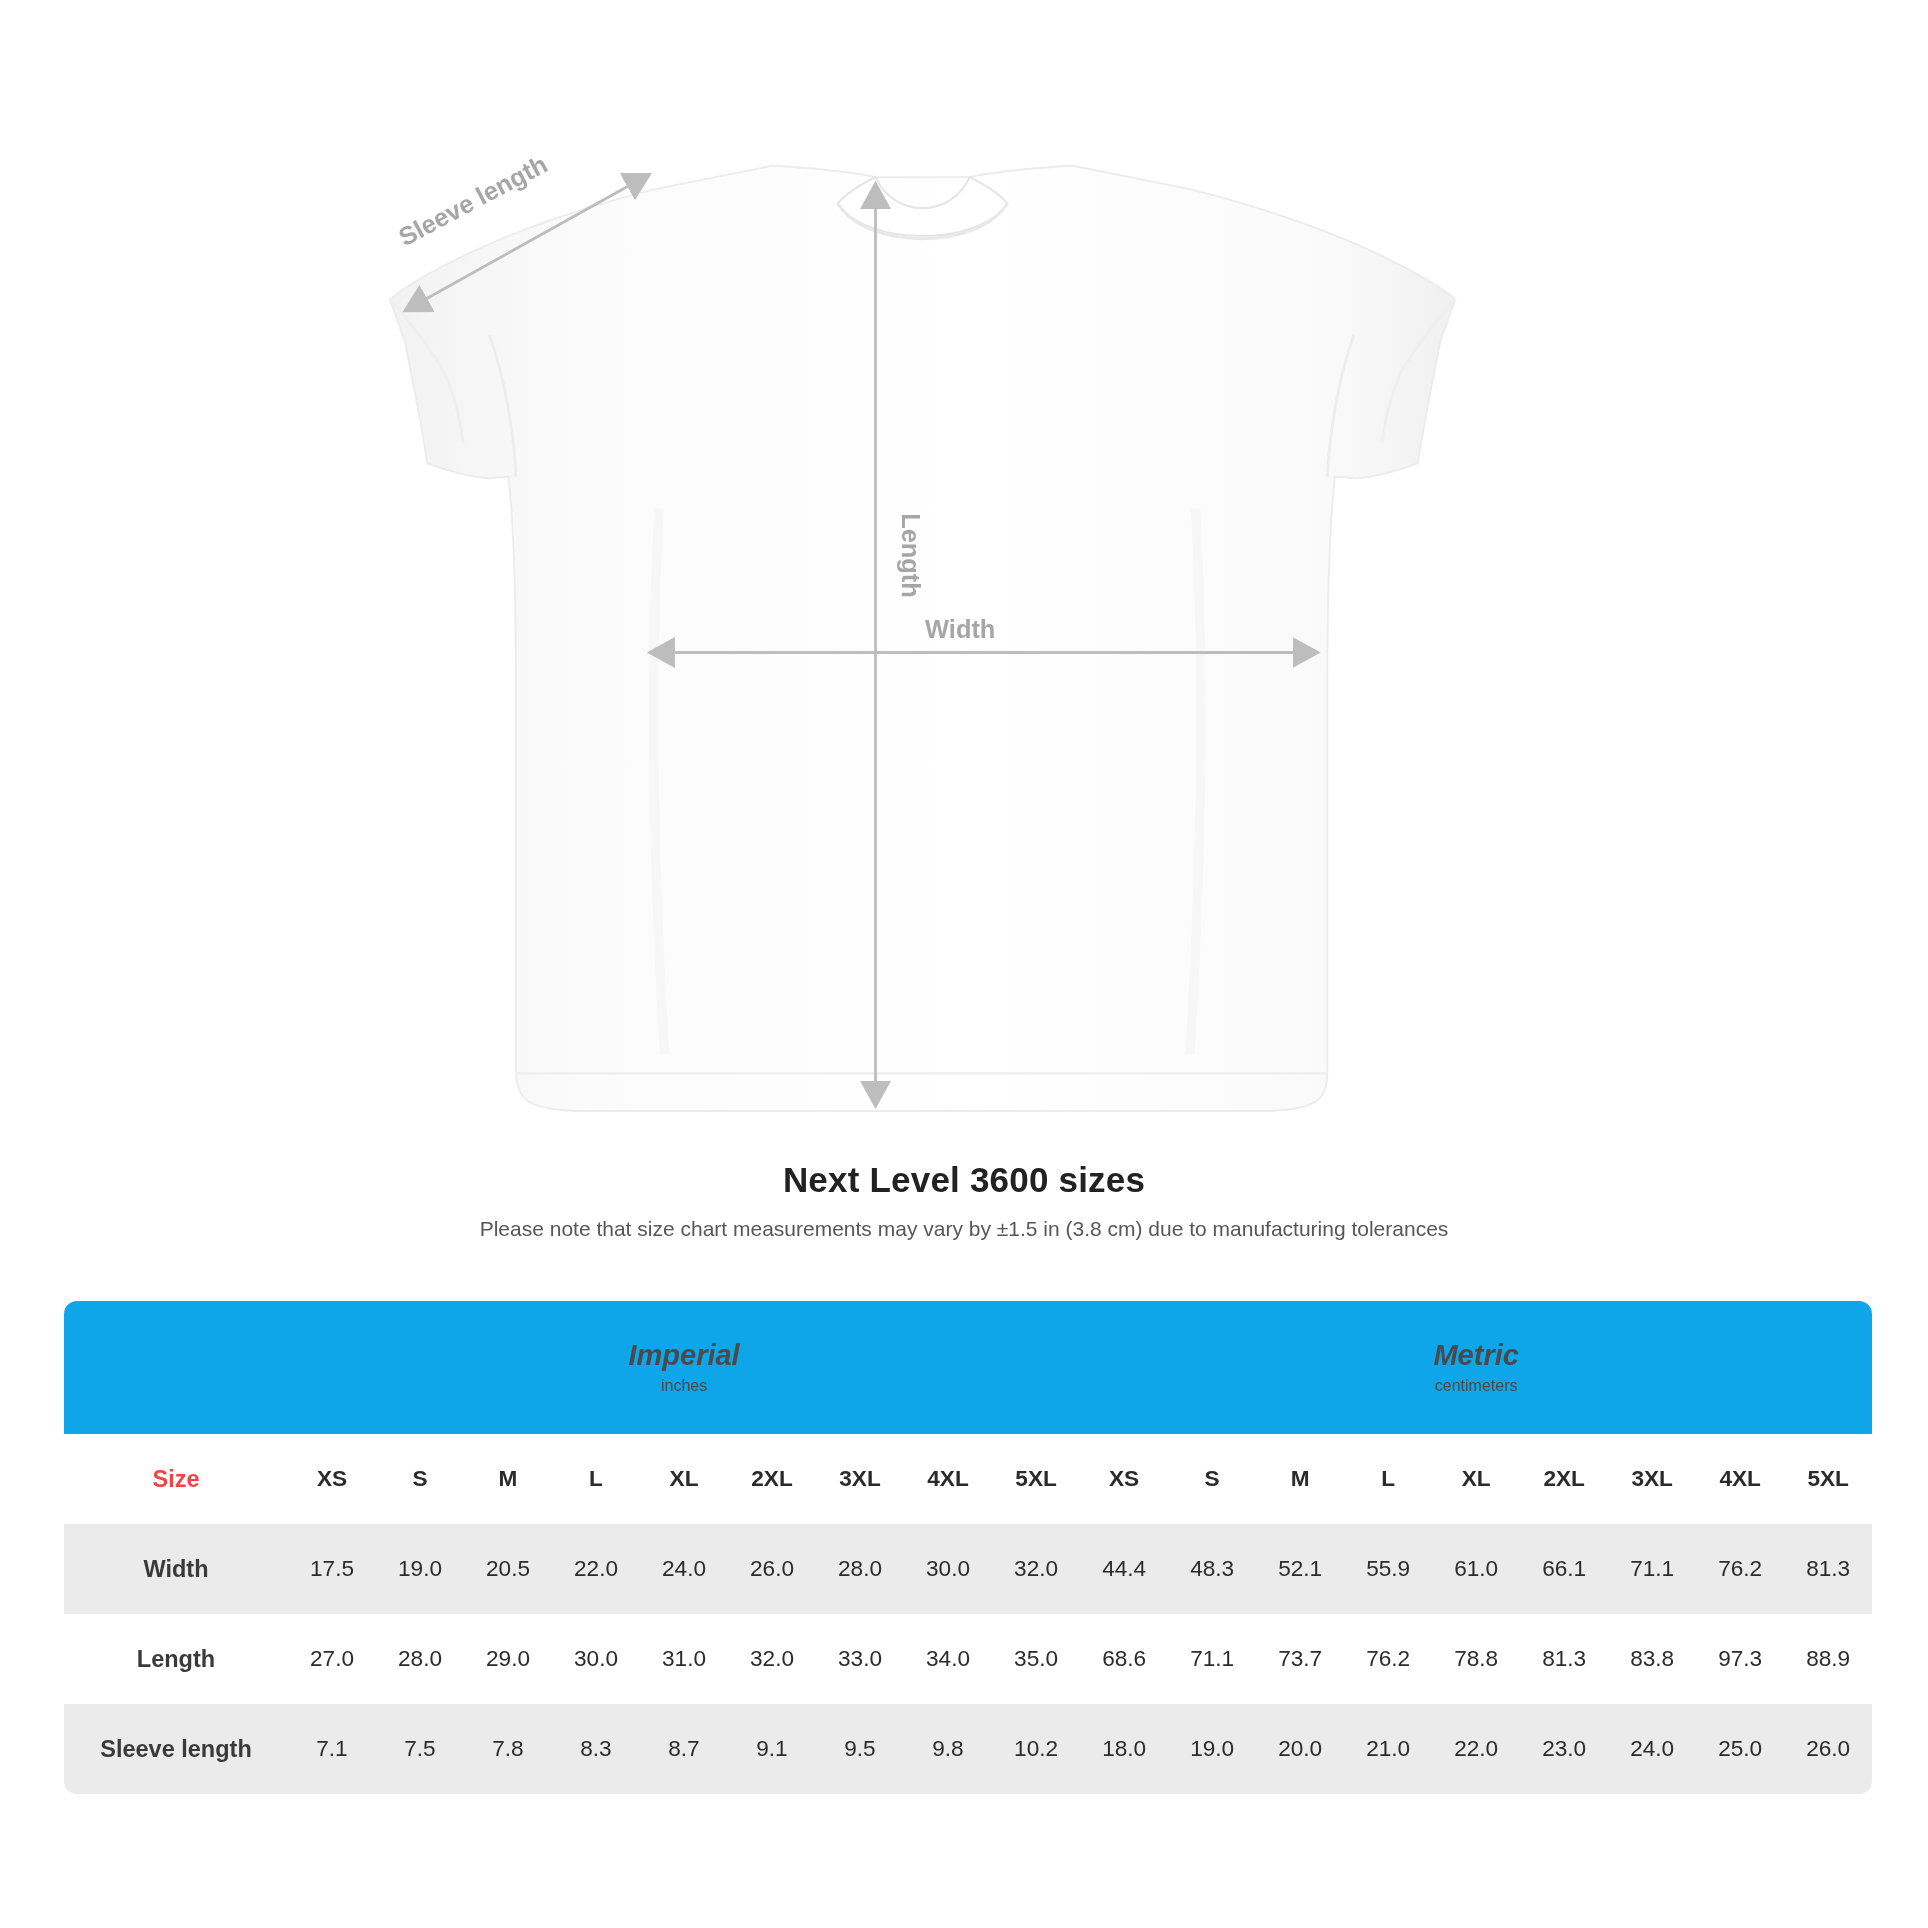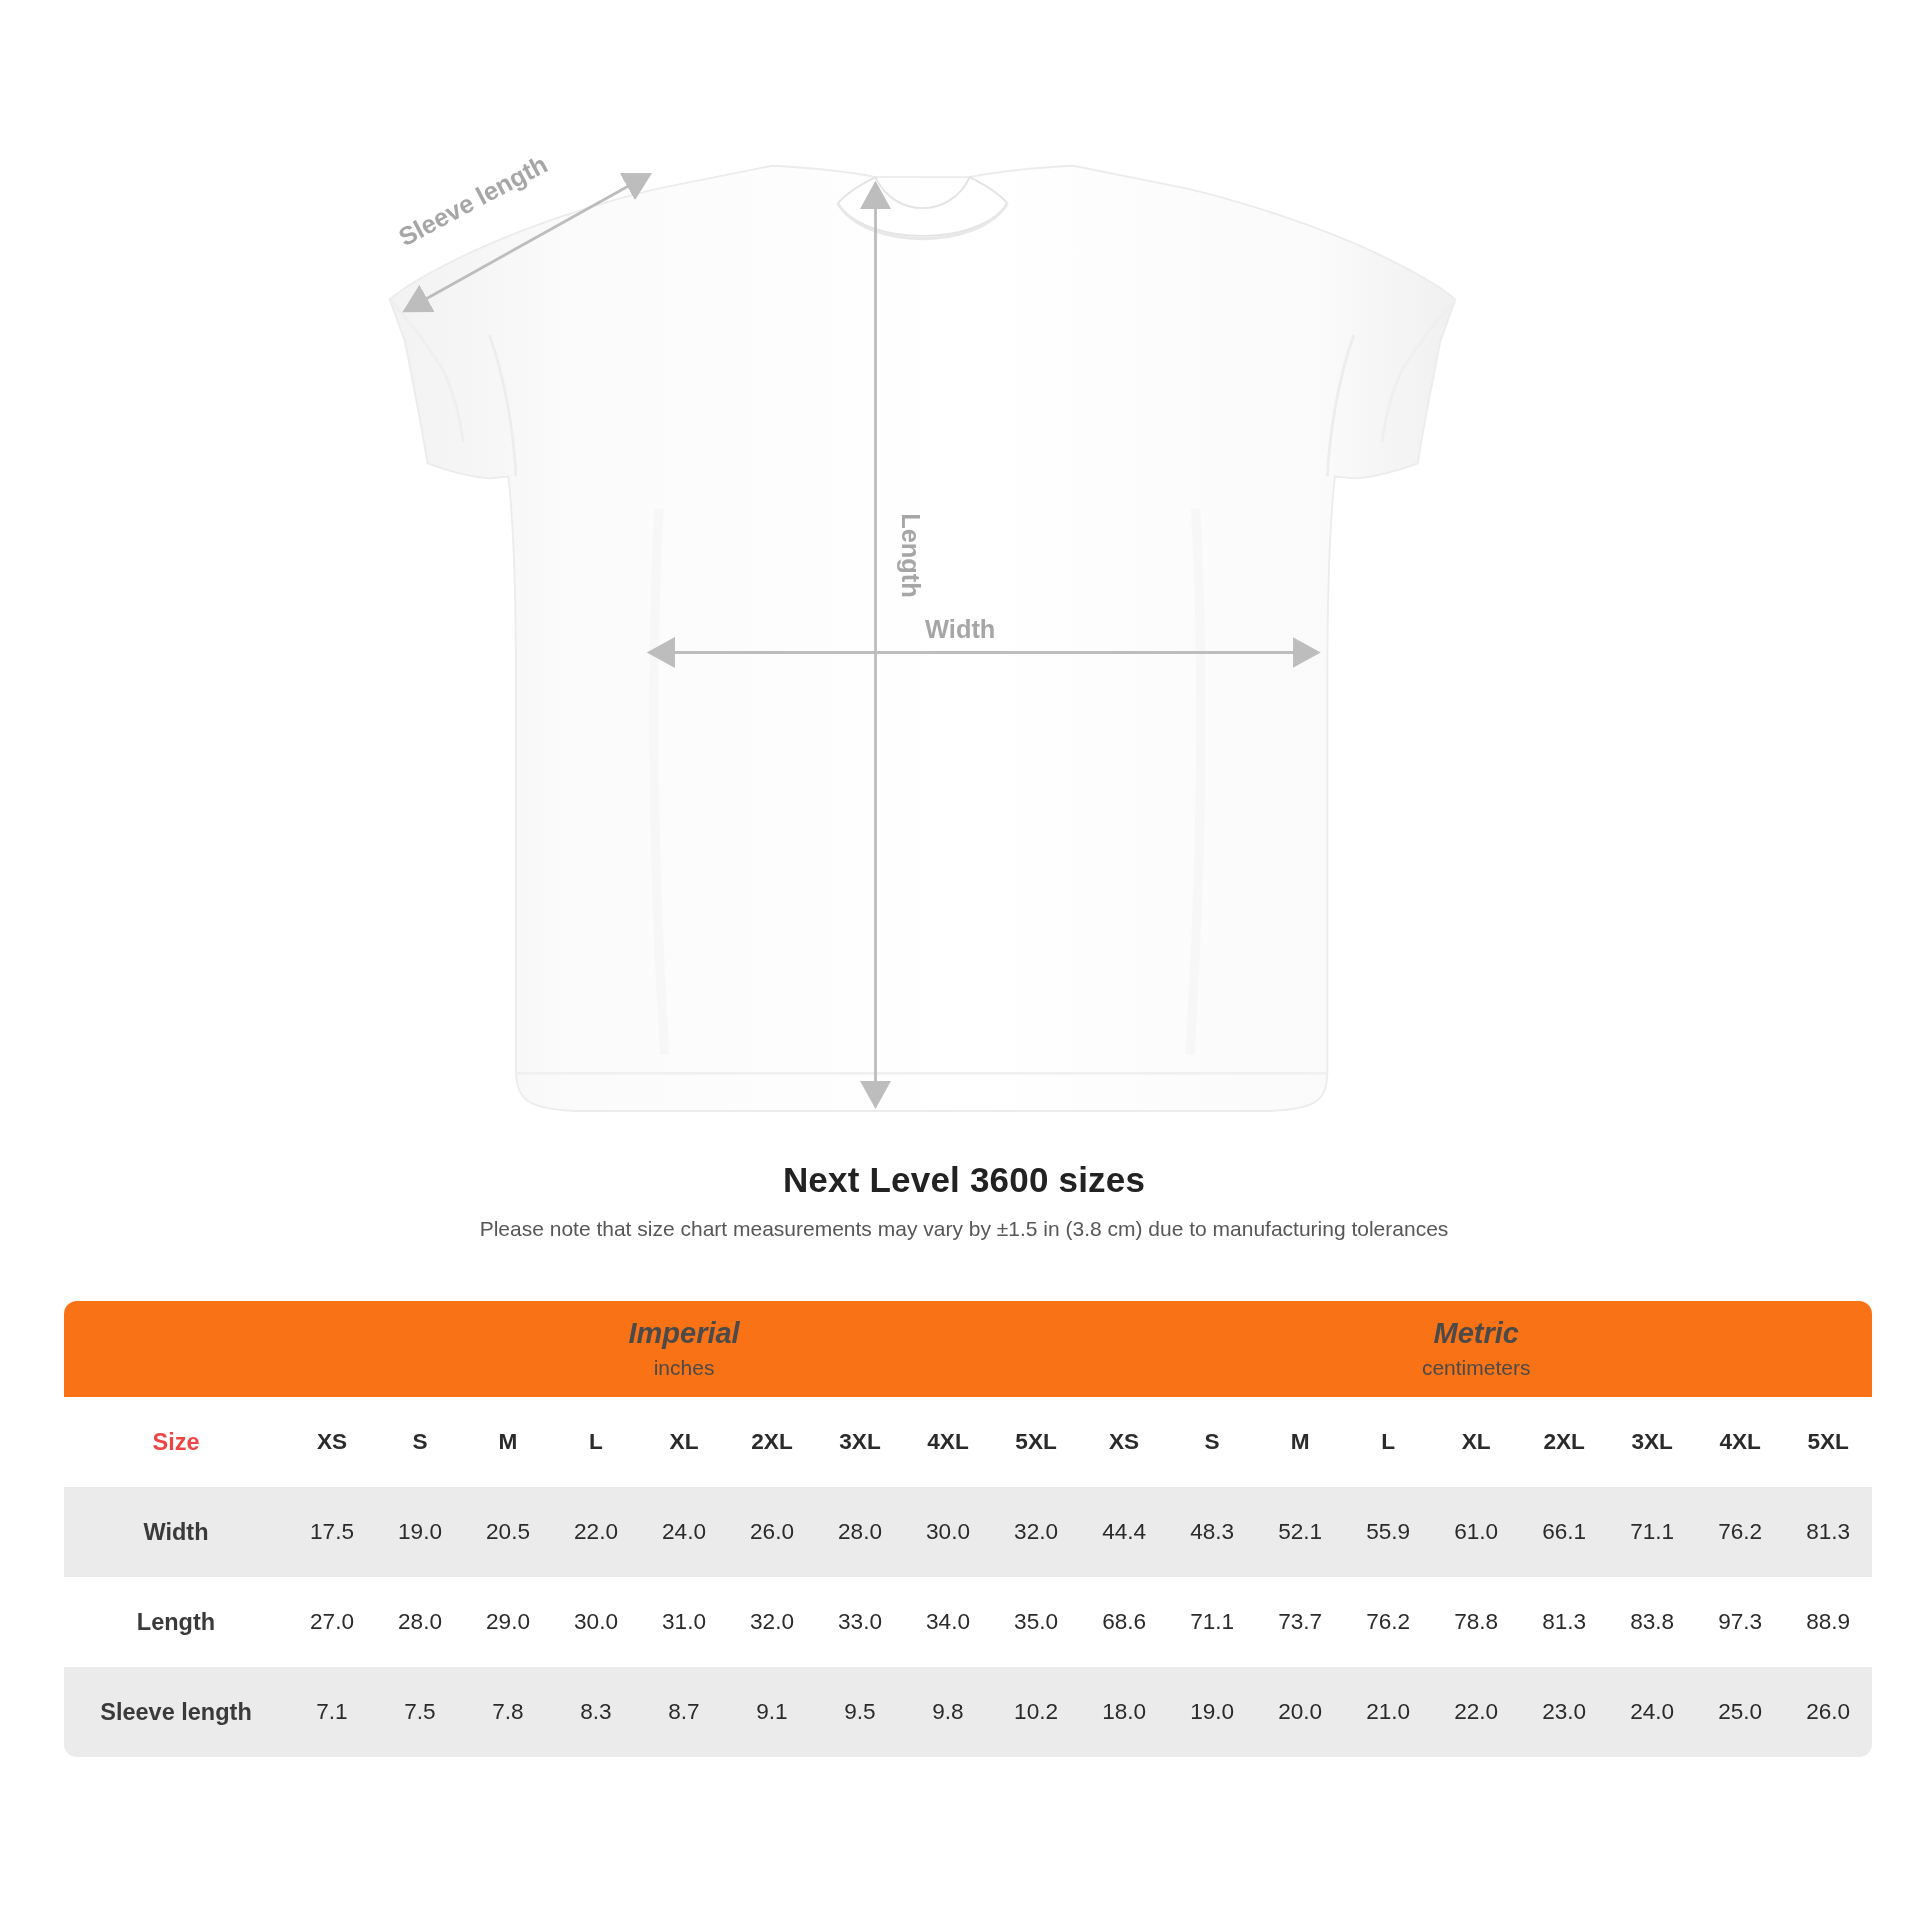--- a/index.html
+++ b/index.html
@@ -61,34 +61,34 @@
   table.size-table td, table.size-table th {
     padding: 0;
     text-align: center;
     vertical-align: middle;
     font-size: 22.6px;
     color: #2b2b2b;
     border: 0;
   }
   
   .grp-row td {
-    background: #f97316;
-    height: 96px;
+    background: #0ea5e9;
+    height: 133px;
   }
   .grp-row td.first { border-top-left-radius: 13px; }
   .grp-row td.last  { border-top-right-radius: 13px; }
   .grp-title {
     font-size: 29px;
     font-weight: bold;
     font-style: italic;
     color: #4a4a4a;
     line-height: 1.1;
   }
   .grp-sub {
-    font-size: 21px;
+    font-size: 16px;
     color: #4a4a4a;
     margin-top: 5.6px;
   }
 
   
   .size-row td {
     background: #ffffff;
     height: 90px;
     font-weight: bold;
     font-size: 23.5px;

